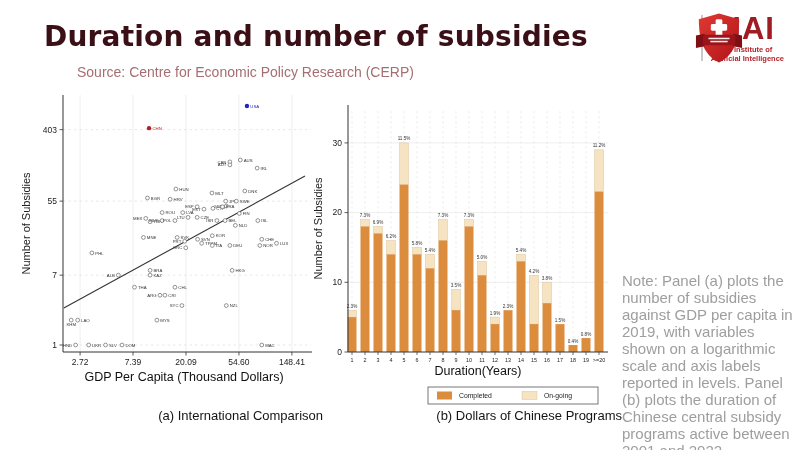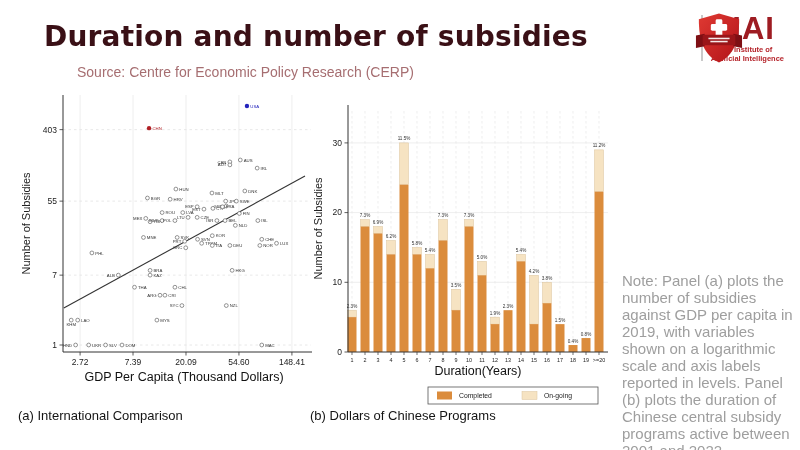--- a/index.html
+++ b/index.html
@@ -7,21 +7,21 @@
           font-family:"Liberation Sans",sans-serif;}
   .title{position:absolute;left:44px;top:20px;font-size:28px;font-weight:700;color:#3a1016;
          letter-spacing:0.2px;font-family:"DejaVu Sans","Liberation Sans",sans-serif;}
   .source{position:absolute;left:33px;top:64px;font-size:14px;color:#a66e71;margin-left:44px;}
   .logo{position:absolute;right:16px;top:10px;display:flex;align-items:center;height:56px;}
   .logo-divider{width:2px;height:46px;background:#c9c9c9;margin:0 8px 0 6px;}
   .logo-text{display:flex;flex-direction:column;line-height:1;}
   .logo-brand{font-size:31px;font-weight:700;color:#9e1c22;letter-spacing:1px;
               font-family:"Liberation Sans",sans-serif;}
   .logo-sub{font-size:7.5px;font-weight:700;color:#b5232a;margin-top:2px;line-height:1.15;}
-  .caption{position:absolute;top:408px;font-size:13px;color:#141414;text-align:left;}
+  .caption{position:absolute;top:408px;font-size:13px;color:#141414;text-align:right;}
   #caption-a{left:18px;width:305px;}
   #caption-b{left:310px;width:312px;}
   .note{position:absolute;left:622px;top:272px;width:172px;font-size:15px;line-height:17px;
         color:#9e9e9e;}
   svg{position:absolute;overflow:visible;}
   #scatter-svg{left:18px;top:88px;}
   #bars-svg{left:310px;top:88px;}
   text{font-family:"Liberation Sans",sans-serif;}
 </style>
 </head>

